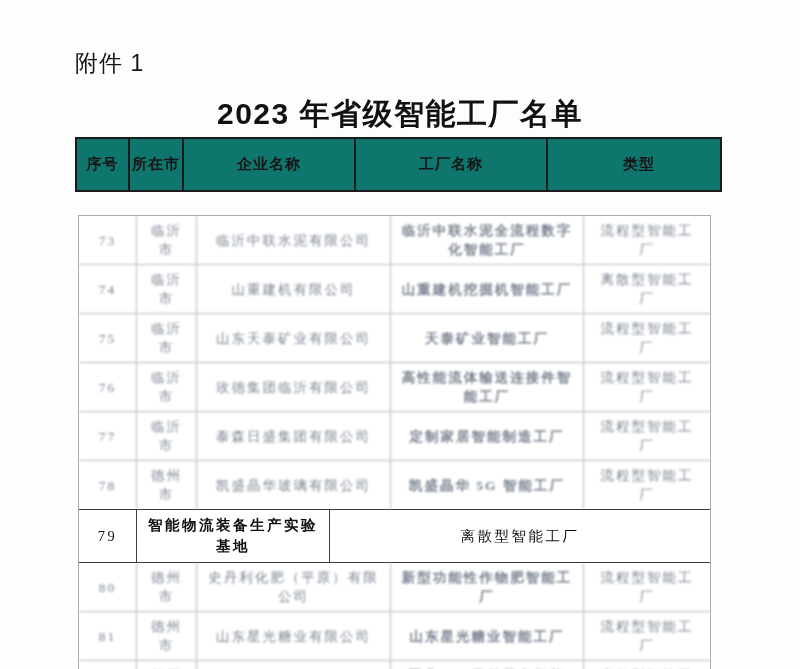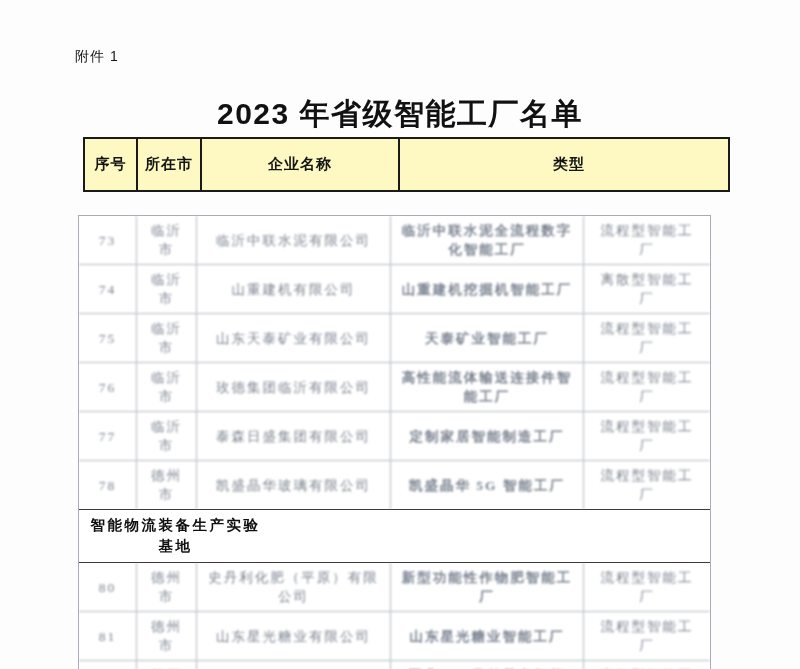--- a/index.html
+++ b/index.html
@@ -12,39 +12,39 @@
   *{margin:0;padding:0;box-sizing:border-box;}
   html,body{width:800px;height:669px;overflow:hidden;}
   body{
     background:var(--paper);
     font-family:"Liberation Sans","DejaVu Sans",sans-serif;
     position:relative;
     color:var(--ink);
   }
   .attachment{
     position:absolute;left:75px;top:48px;
-    font-size:14px;letter-spacing:1px;color:#151515;
+    font-size:23px;letter-spacing:1px;color:#151515;
   }
   .doc-title{
     position:absolute;left:0;top:94px;width:100%;
     text-align:center;font-size:30px;font-weight:bold;
     letter-spacing:1.5px;color:#111;
   }
   
   .htable{
-    position:absolute;left:83px;top:137px;width:647px;height:55px;
-    border:2px solid var(--ink);display:flex;background:#fef9c3;
+    position:absolute;left:75px;top:137px;width:647px;height:55px;
+    border:2px solid var(--ink);display:flex;background:#0f766e;
   }
   .hcell{
     display:flex;align-items:center;justify-content:center;
     border-right:2px solid var(--ink);
     font-size:15px;font-weight:bold;letter-spacing:1px;color:#151515;
   }
   .hcell:last-child{border-right:none;}
-  .h-no{width:53px;} .h-city{width:64px;} .h-company{width:198px;}
+  .h-no{width:53px;} .h-city{width:54px;} .h-company{width:172px;}
   .h-factory{width:192px;} .h-type{flex:1;padding-left:10px;}
   
   .dtable{
     position:absolute;left:78px;top:215px;width:633px;
     border:1px solid var(--grid);background:#fff;
   }
   .trow{display:flex;min-height:26px;}
   .trow + .trow{border-top:1px solid var(--grid);}
   .tcell{
     display:flex;align-items:center;justify-content:center;
@@ -77,20 +77,21 @@
 <body>
 
 <div class="attachment">附件 1</div>
 
 <div class="doc-title">2023 年省级智能工厂名单</div>
 
 <div class="htable">
   <div class="hcell h-no">序号</div>
   <div class="hcell h-city">所在市</div>
   <div class="hcell h-company">企业名称</div>
+  <div class="hcell h-factory">工厂名称</div>
   <div class="hcell h-type">类型</div>
 </div>
 
 <div class="dtable" id="rows-container">
 
 <div class="trow blurry">
       <div class="tcell col-no">73</div>
       <div class="tcell col-city">临沂市</div>
       <div class="tcell col-company">临沂中联水泥有限公司</div>
       <div class="tcell col-factory">临沂中联水泥全流程数字化智能工厂</div>
@@ -125,21 +126,23 @@
       <div class="tcell col-type">流程型智能工厂</div>
     </div>
     <div class="trow blurry">
       <div class="tcell col-no">78</div>
       <div class="tcell col-city">德州市</div>
       <div class="tcell col-company">凯盛晶华玻璃有限公司</div>
       <div class="tcell col-factory">凯盛晶华 5G 智能工厂</div>
       <div class="tcell col-type">流程型智能工厂</div>
     </div>
     <div class="trow clear">
+      <div class="tcell col-no">79</div>
       <div class="tcell col-factory">智能物流装备生产实验基地</div>
+      <div class="tcell col-type">离散型智能工厂</div>
     </div>
     <div class="trow blurry">
       <div class="tcell col-no">80</div>
       <div class="tcell col-city">德州市</div>
       <div class="tcell col-company">史丹利化肥（平原）有限公司</div>
       <div class="tcell col-factory">新型功能性作物肥智能工厂</div>
       <div class="tcell col-type">流程型智能工厂</div>
     </div>
     <div class="trow blurry">
       <div class="tcell col-no">81</div>

